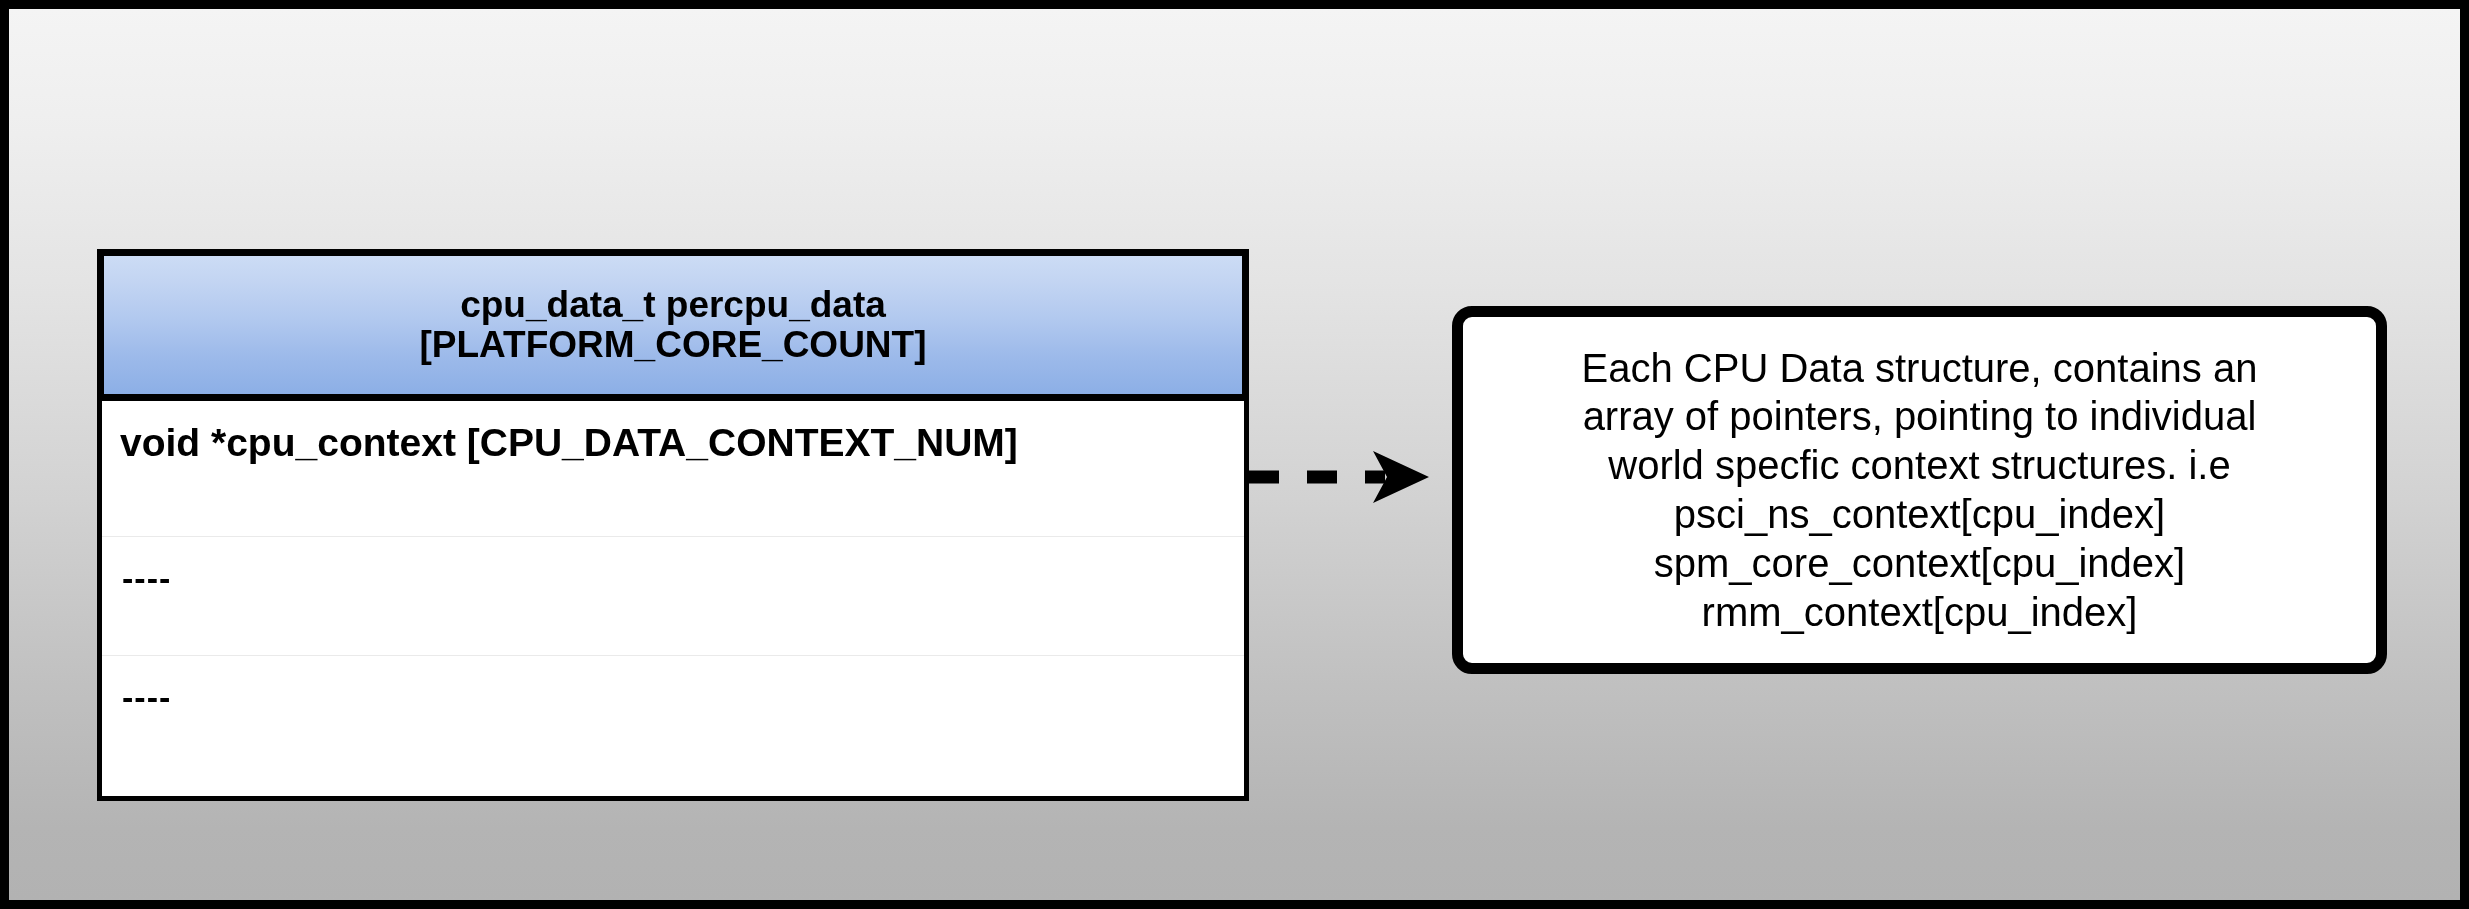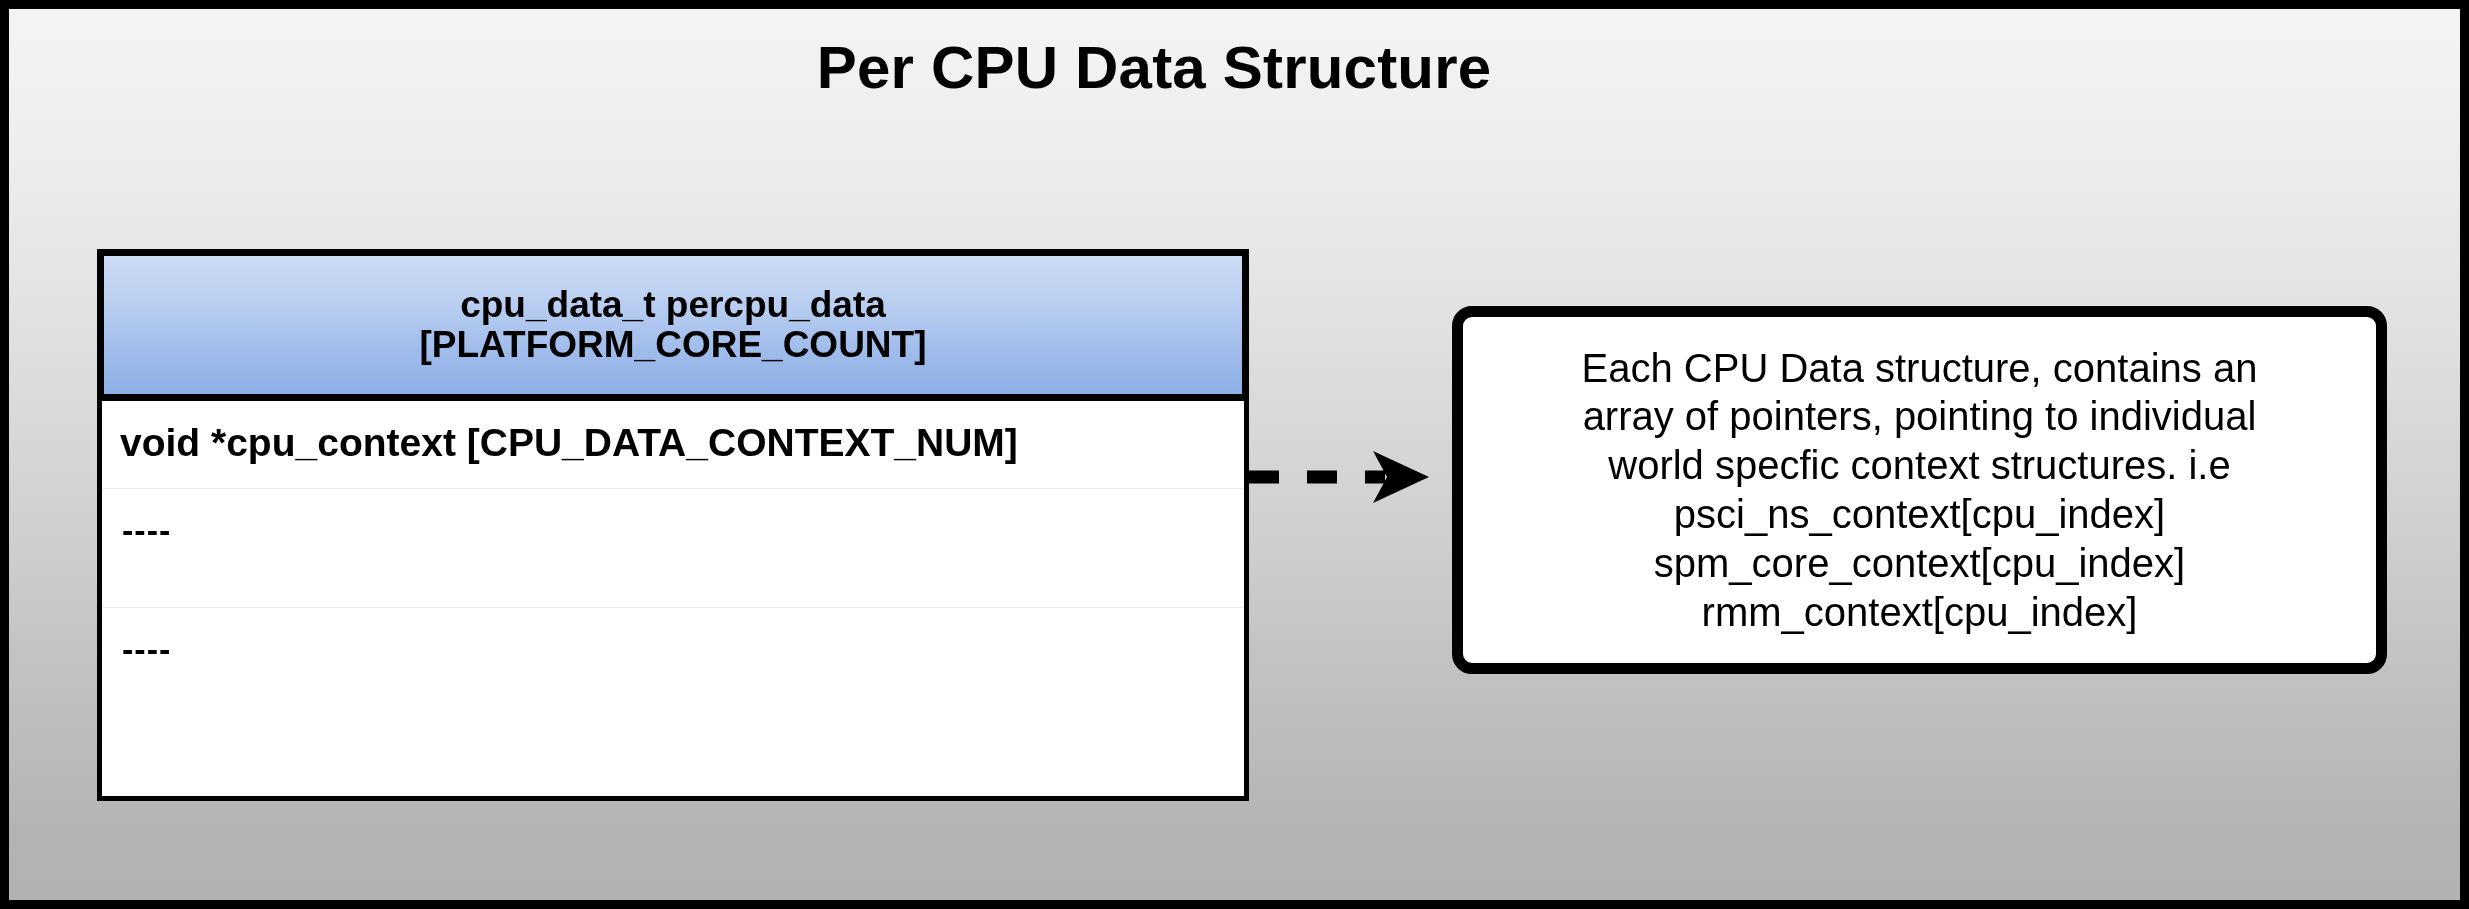--- a/index.html
+++ b/index.html
@@ -78,21 +78,21 @@
   }
 
   .struct-row {
     position: relative;
     width: 100%;
     height: 119px;
     border-bottom: 1px solid #eaeaea;
     overflow: visible;
   }
   .struct-row:last-child { border-bottom: 0; height: 152px; }
-  .struct-row:first-child { height: 88px; padding-left: 34px; }
+  .struct-row:first-child { height: 136px; padding-left: 34px; }
 
   .struct-row-text {
     position: absolute;
     left: 18px;
     top: 22px;
     font-size: 39px;
     font-weight: bold;
     font-stretch: condensed;
     color: #000000;
     white-space: nowrap;
@@ -137,21 +137,20 @@
     line-height: 1.22;
     white-space: pre-line;
     padding: 0 18px;
   }
 </style>
 </head>
 <body>
 
 <div id="diagram-root">
 
-  <div id="page-title">Per CPU Data Structure</div>
 
   <div id="struct-box">
 
     <div id="struct-header">
       <div id="struct-header-text">cpu_data_t percpu_data
 [PLATFORM_CORE_COUNT]</div>
     </div>
 
     <div id="struct-body">
 

